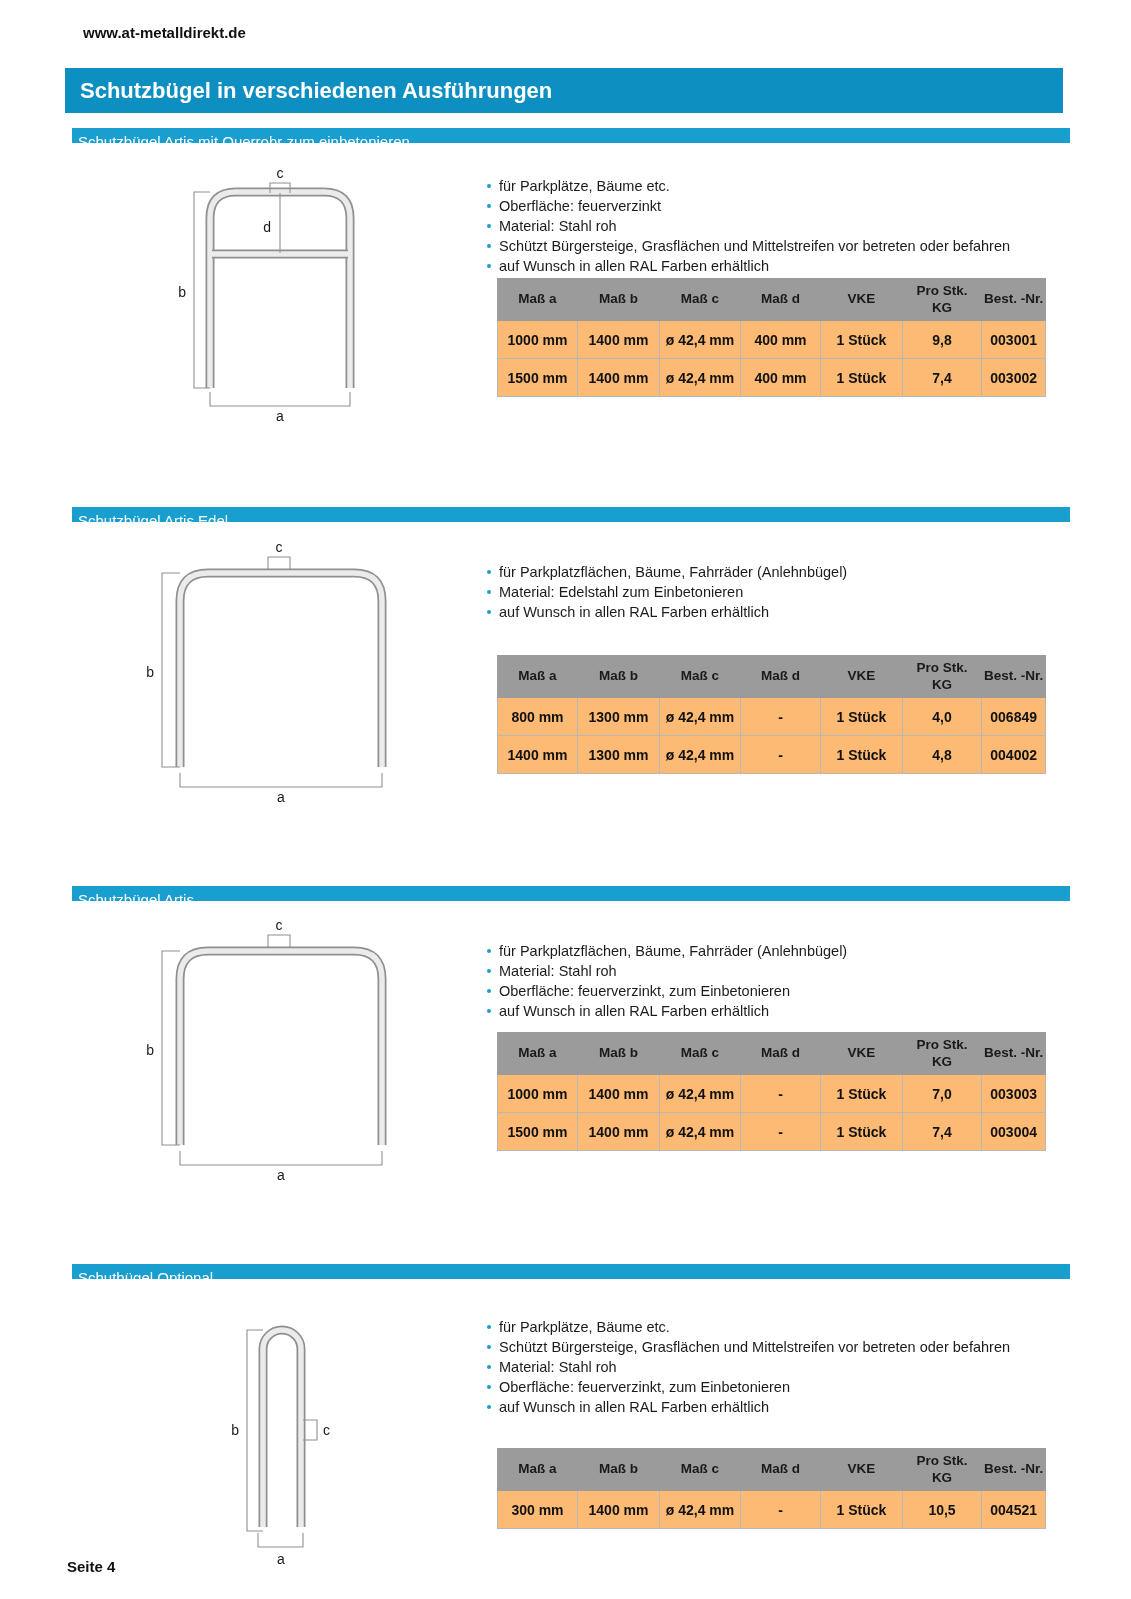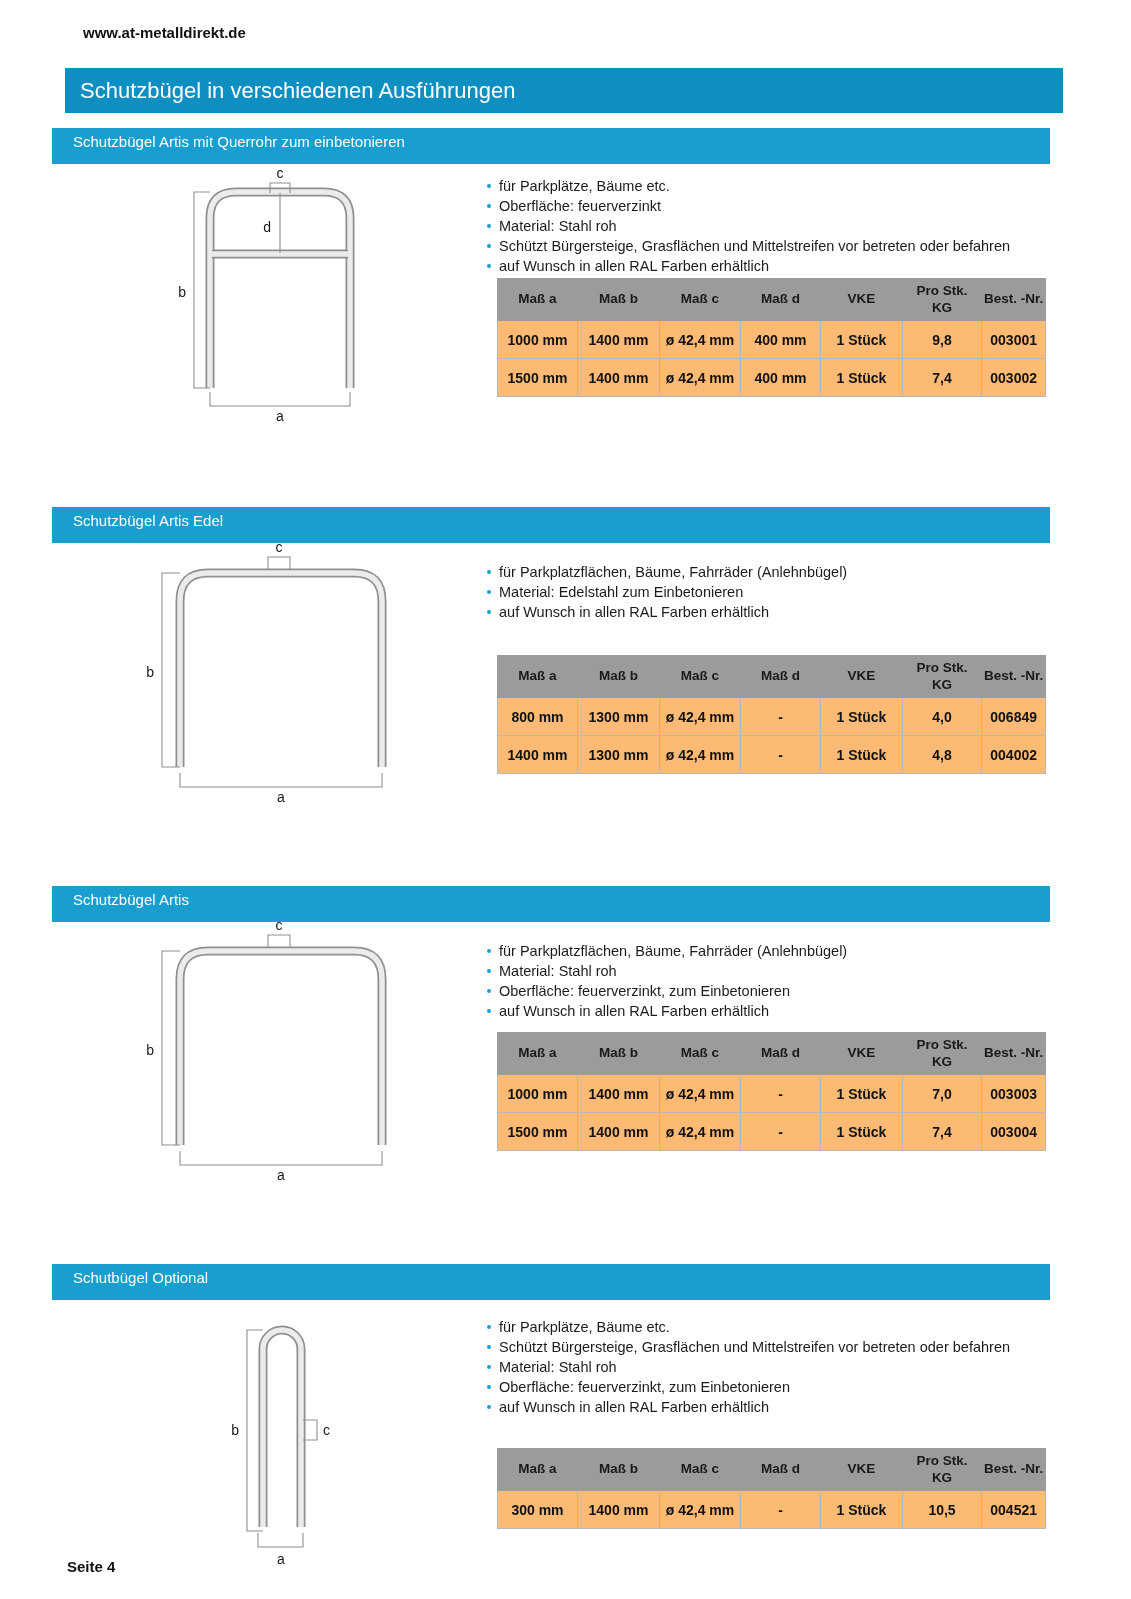--- a/index.html
+++ b/index.html
@@ -1,25 +1,25 @@
 <!DOCTYPE html>
 <html lang="de" style="--main-bar: #0d8fc2; --section-bar: #189fd0; --table-header-bg: #9b9b9b; --bullet: #189fd0;"><head>
 <meta charset="utf-8">
 <style>
   html,body{margin:0;padding:0;background:#fff;}
   .page{position:relative;width:1131px;height:1599px;background:#fff;overflow:hidden;
         font-family:"Liberation Sans","DejaVu Sans",sans-serif;color:#111;}
   .abs{position:absolute;}
   .site{left:67px;top:24px;font-size:15px;font-weight:bold;color:#111;margin-left:16px;}
   .mainbar{left:65px;top:68px;width:998px;height:45px;box-sizing:border-box;
-           background:var(--main-bar,#0d8fc2);color:#fff;font-size:22px;font-weight:normal;
+           background:var(--main-bar,#0d8fc2);color:#fff;font-size:22px;font-weight:bold;
            line-height:45px;padding-left:15px;}
-  .secbar{left:52px;width:998px;height:36px;box-sizing:border-box;
+  .secbar{left:72px;width:998px;height:15px;box-sizing:border-box;
           background:var(--section-bar,#189fd0);color:#fff;font-size:15px;
-          line-height:28px;padding-left:21px;}
+          line-height:28px;padding-left:6px;}
   .bullets{list-style:none;margin:0;padding:0;font-size:14.5px;line-height:20px;color:#1c1c1c;}
   .bullets li{white-space:nowrap;}
   .dot{display:inline-block;width:4px;height:4px;border-radius:50%;
        background:var(--bullet,#189fd0);vertical-align:3px;margin-right:8px;}
   table.spec{border-collapse:collapse;table-layout:fixed;text-align:center;
              font-size:14px;font-weight:bold;color:#111;}
   table.spec th{background:var(--table-header-bg,#9b9b9b);border:1px solid var(--table-header-bg,#9b9b9b);
                 height:41px;font-size:13.5px;font-weight:bold;color:#1a1a1a;
                 vertical-align:middle;line-height:1.2;padding:0 2px;}
   table.spec td{height:37px;border:1px solid #b7b7b7;background:#fdba74;

